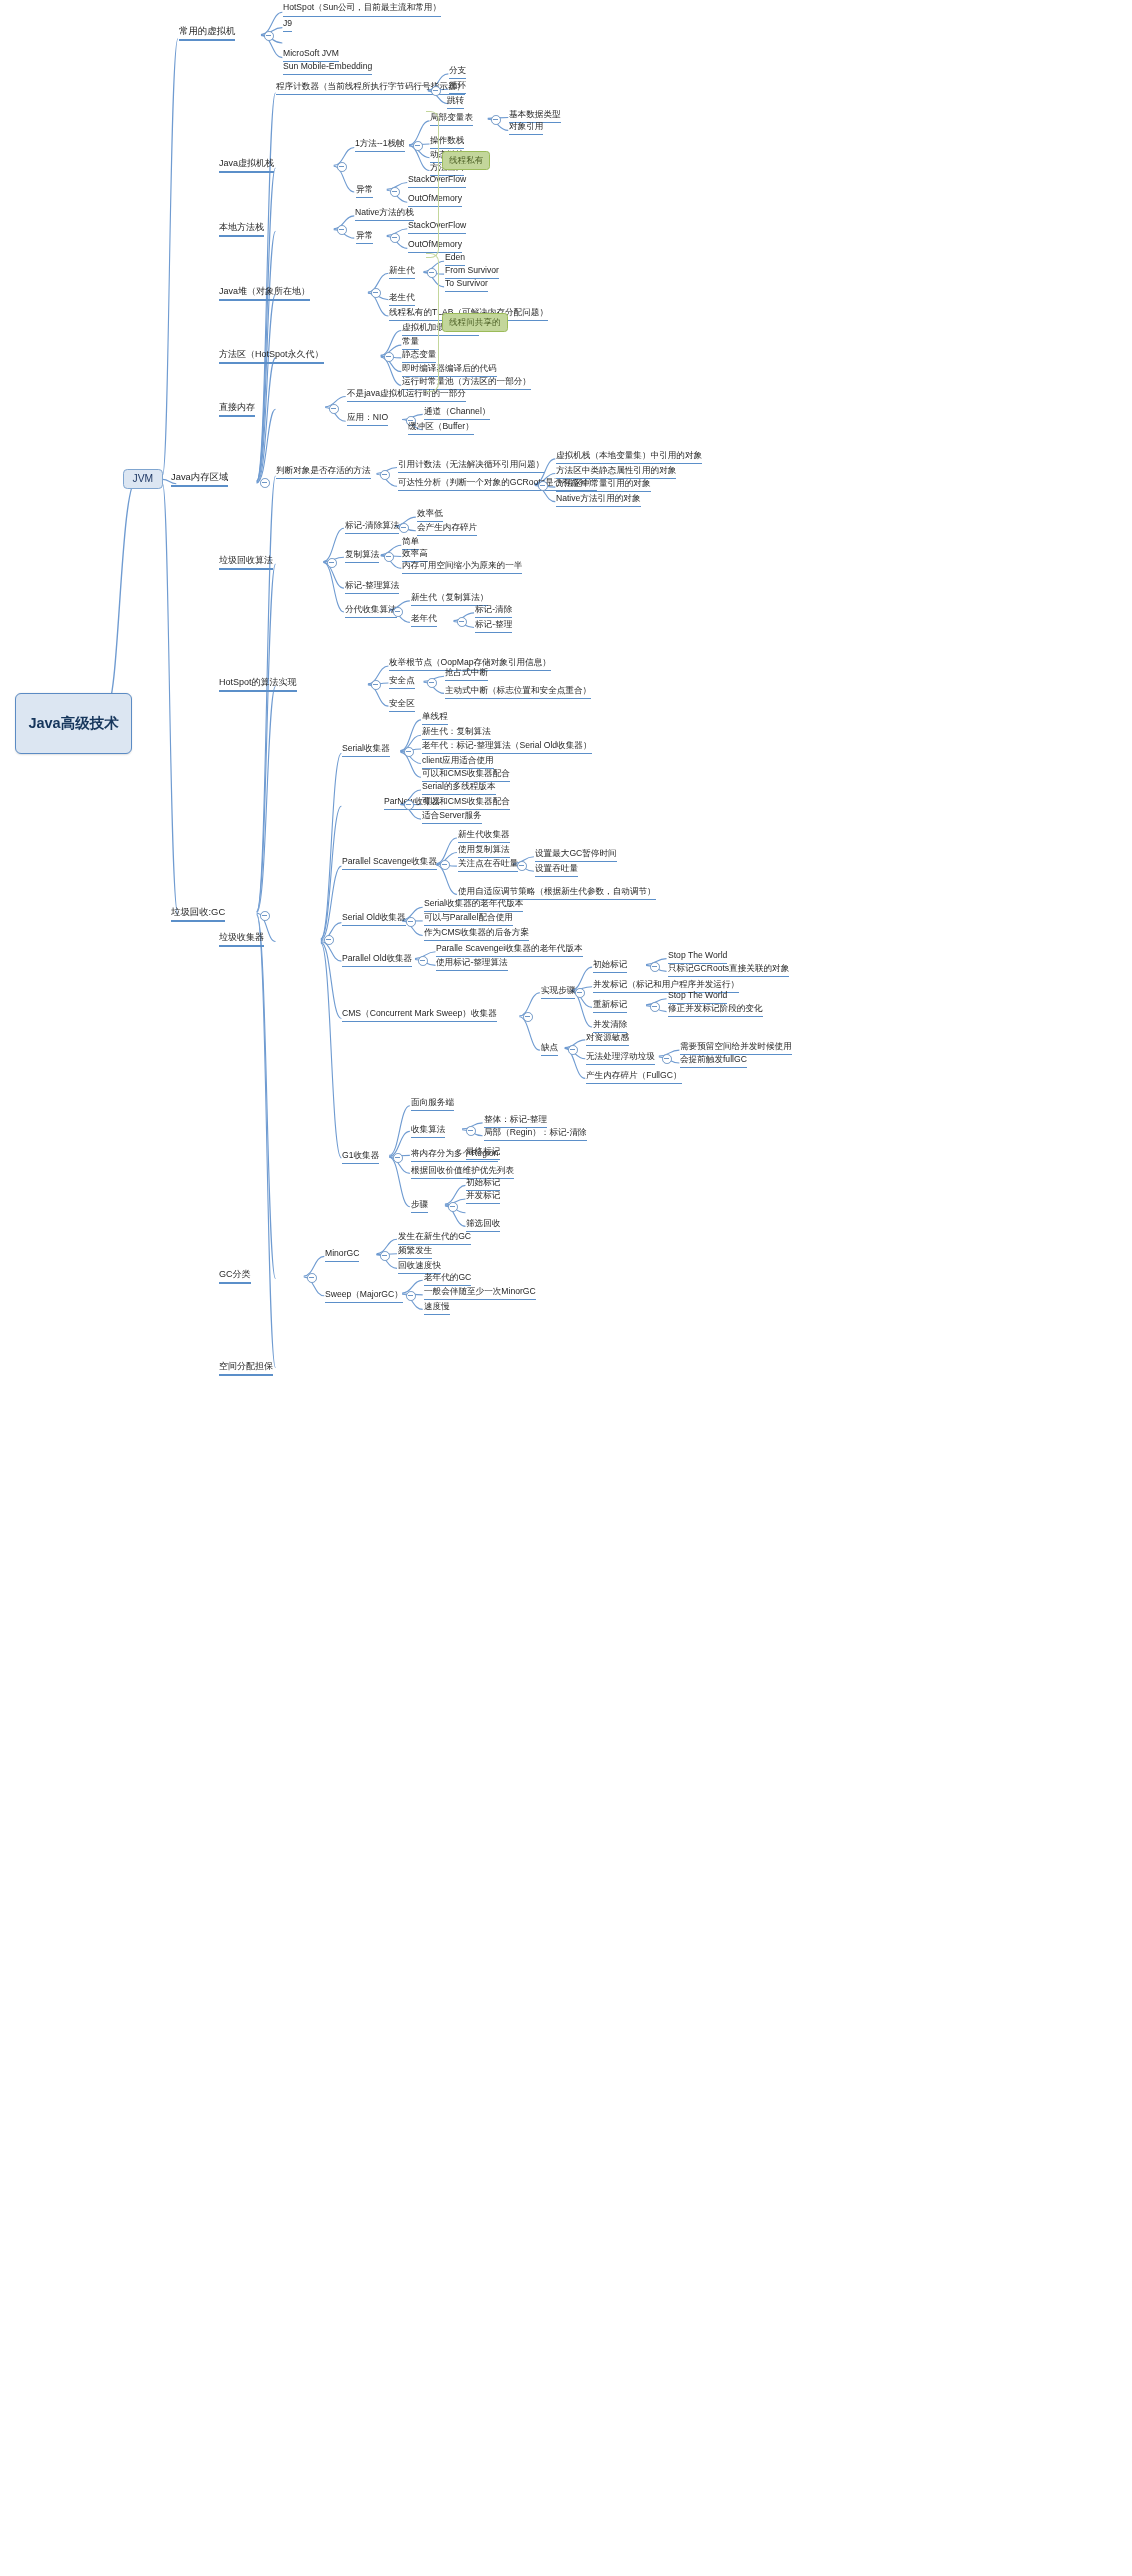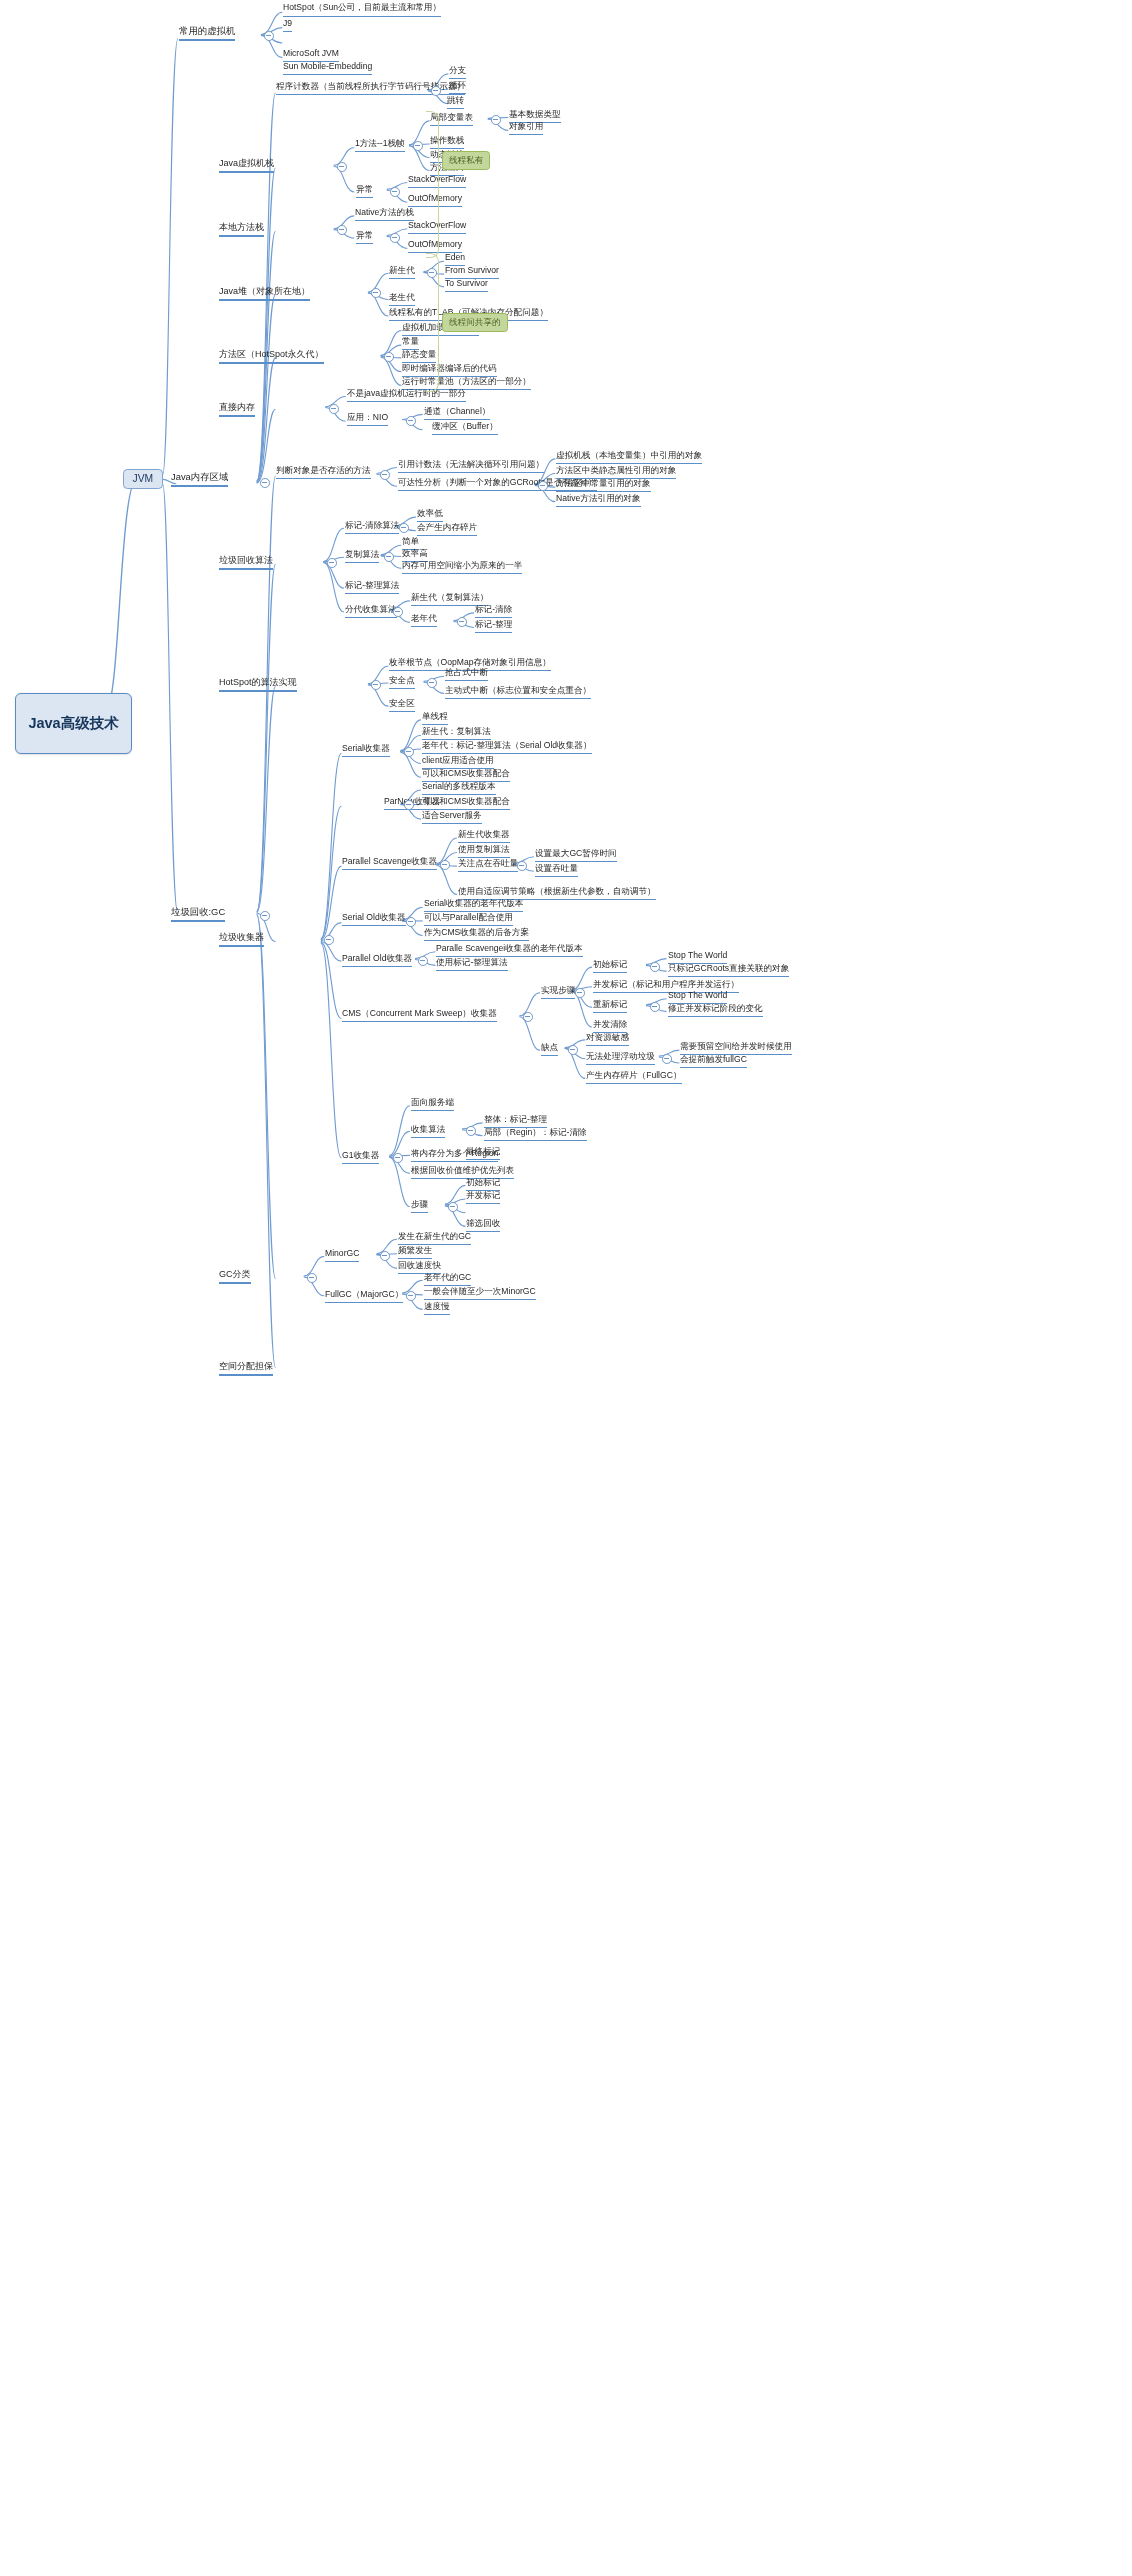--- a/index.html
+++ b/index.html
@@ -317,21 +317,21 @@
   <div class="topic t10" style="left:402px;top:350px;">静态变量</div>
   <div class="topic t10" style="left:402px;top:364px;">即时编译器编译后的代码</div>
   <div class="topic t10" style="left:402px;top:377px;">运行时常量池（方法区的一部分）</div>
 
   <div class="topic t105" style="left:219px;top:402px;">直接内存</div>
   <div class="toggle" style="left:329px;top:404px;"></div>
   <div class="topic t10" style="left:347px;top:389px;">不是java虚拟机运行时的一部分</div>
   <div class="topic t10" style="left:347px;top:413px;">应用：NIO</div>
   <div class="toggle" style="left:406px;top:416px;"></div>
   <div class="topic t10" style="left:424px;top:407px;">通道（Channel）</div>
-  <div class="topic t10" style="left:432px;top:422px;">缓冲区（Buffer）</div>
+  <div class="topic t10" style="left:408px;top:422px;">缓冲区（Buffer）</div>
 
   <div class="boundary" style="left:426px;top:111px;width:12px;height:145px;"></div>
   <div class="badge" style="left:442px;top:151px;">线程私有</div>
   <div class="boundary" style="left:426px;top:253px;width:12px;height:137px;"></div>
   <div class="badge" style="left:442px;top:313px;">线程间共享的</div>
 
   <div class="topic t11" style="left:171px;top:907px;">垃圾回收:GC</div>
   <div class="toggle" style="left:260px;top:911px;"></div>
 
   <div class="topic t10" style="left:276px;top:466px;">判断对象是否存活的方法</div>
@@ -455,21 +455,21 @@
   <div class="topic t10" style="left:466px;top:1147px;">最终标记</div>
   <div class="topic t10" style="left:466px;top:1219px;">筛选回收</div>
 
   <div class="topic t105" style="left:219px;top:1269px;">GC分类</div>
   <div class="toggle" style="left:307px;top:1273px;"></div>
   <div class="topic t10" style="left:325px;top:1249px;">MinorGC</div>
   <div class="toggle" style="left:380px;top:1251px;"></div>
   <div class="topic t10" style="left:398px;top:1232px;">发生在新生代的GC</div>
   <div class="topic t10" style="left:398px;top:1246px;">频繁发生</div>
   <div class="topic t10" style="left:398px;top:1261px;">回收速度快</div>
-  <div class="topic t10" style="left:325px;top:1290px;">FullGC（MajorGC）</div>
+  <div class="topic t10" style="left:325px;top:1290px;">Sweep（MajorGC）</div>
   <div class="toggle" style="left:406px;top:1291px;"></div>
   <div class="topic t10" style="left:424px;top:1273px;">老年代的GC</div>
   <div class="topic t10" style="left:424px;top:1287px;">一般会伴随至少一次MinorGC</div>
   <div class="topic t10" style="left:424px;top:1302px;">速度慢</div>
 
   <div class="topic t105" style="left:219px;top:1361px;">空间分配担保</div>
 
 </div>
 
 

